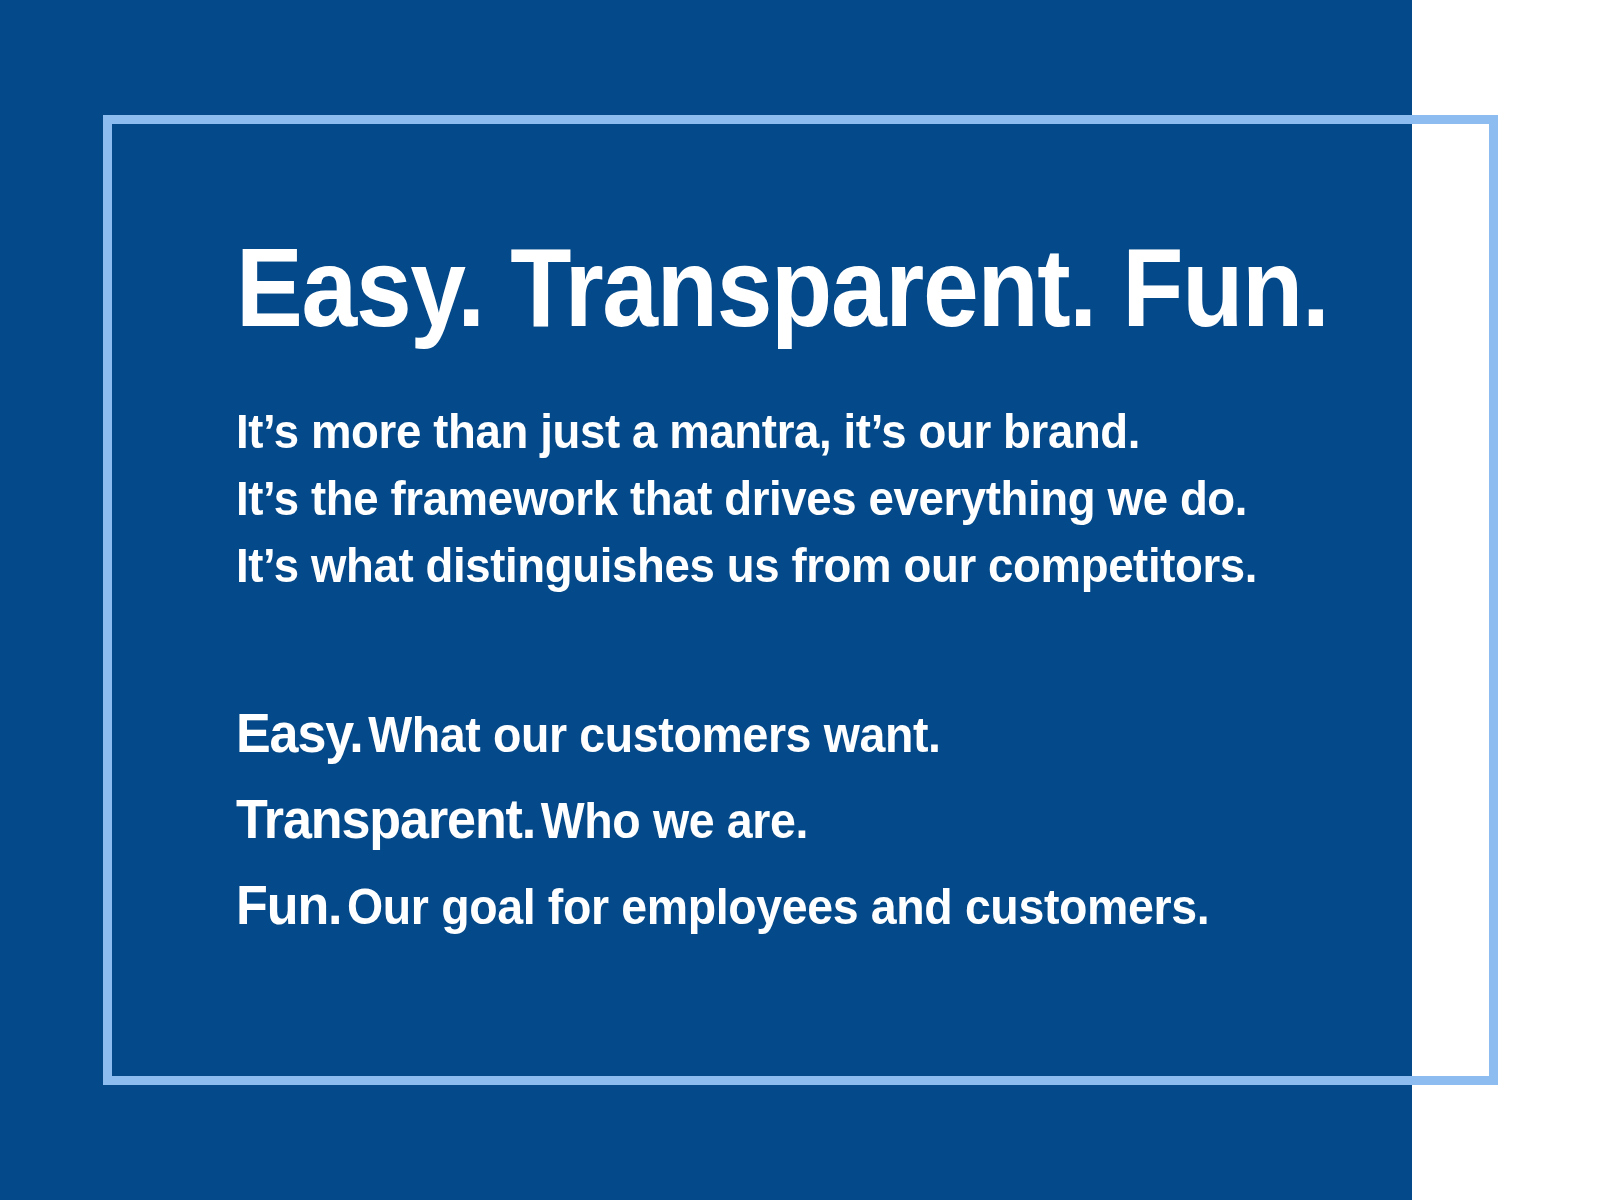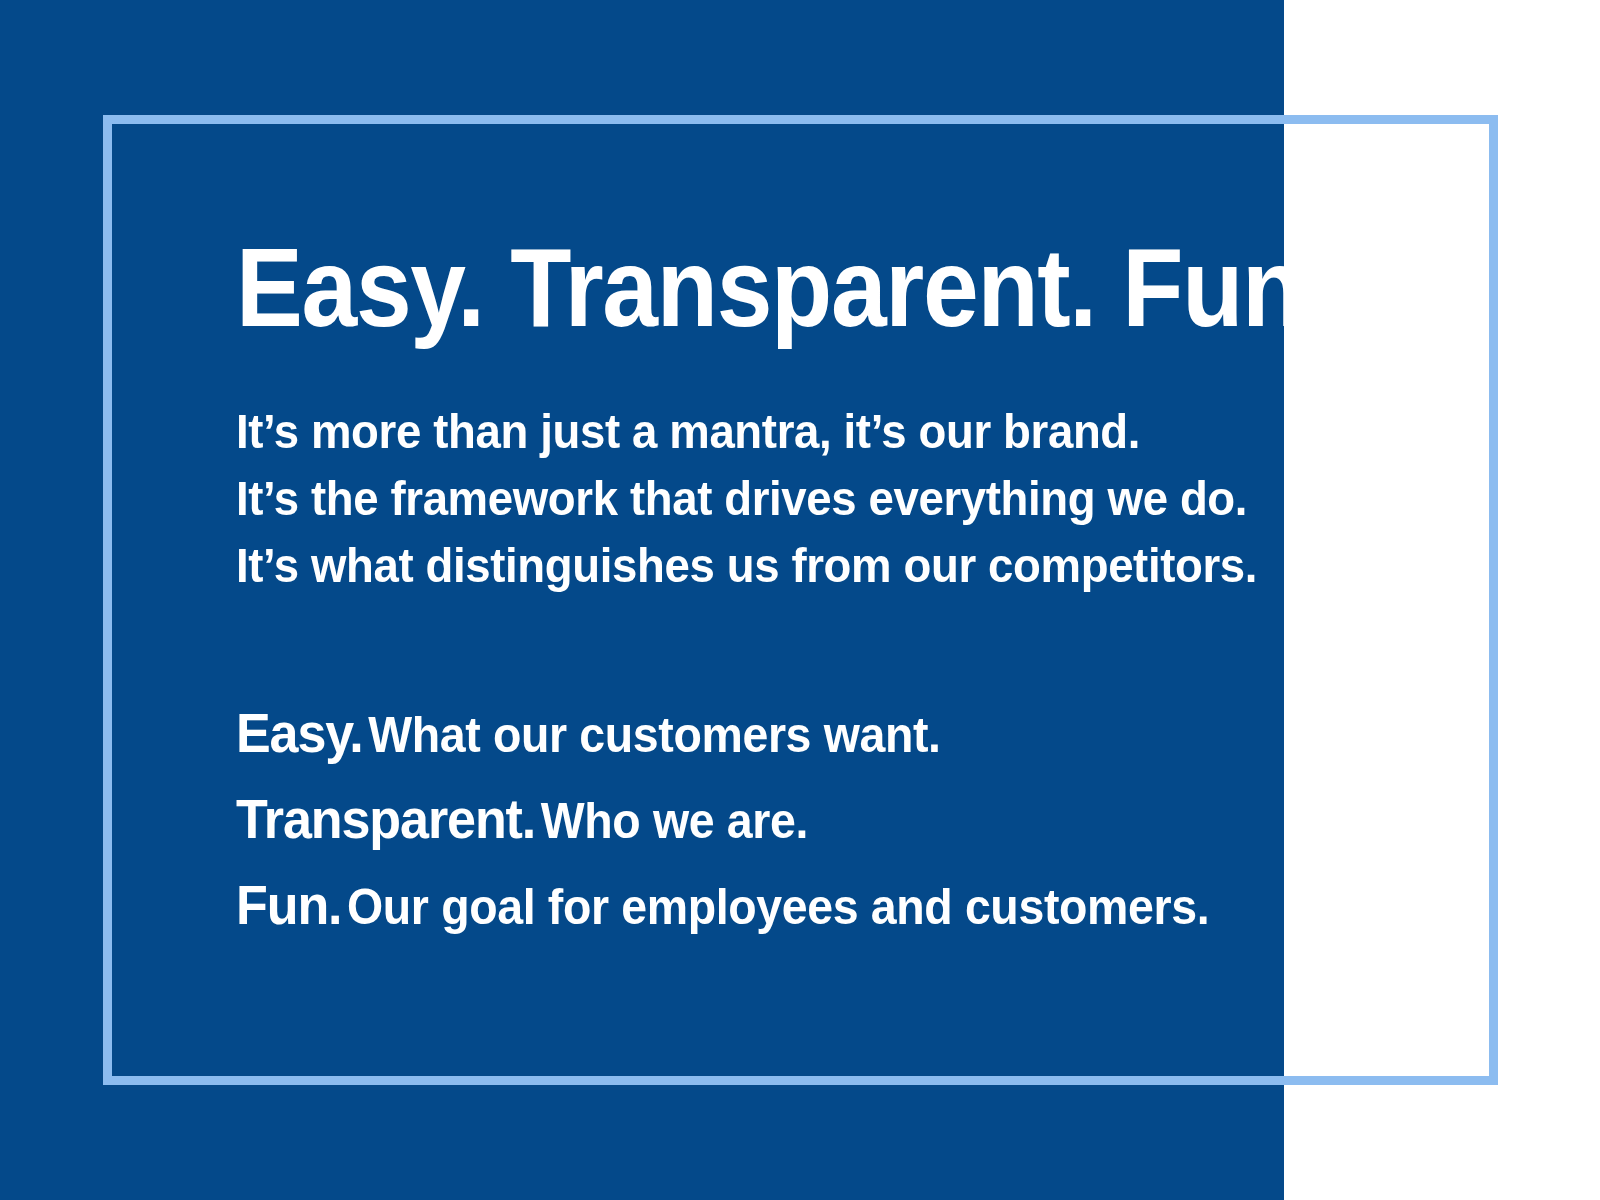--- a/index.html
+++ b/index.html
@@ -9,21 +9,21 @@
   }
   body {
     width: 1600px;
     height: 1200px;
     overflow: hidden;
     font-family: "Liberation Sans", "DejaVu Sans", sans-serif;
   }
 
   #slide {
     position: relative;
-    width: 1284px;
+    width: 1412px;
     height: 1200px;
     background: #04498a;
     box-sizing: border-box;
   }
 
   
   #frame {
     position: absolute;
     left: 103px;
     top: 115px;

